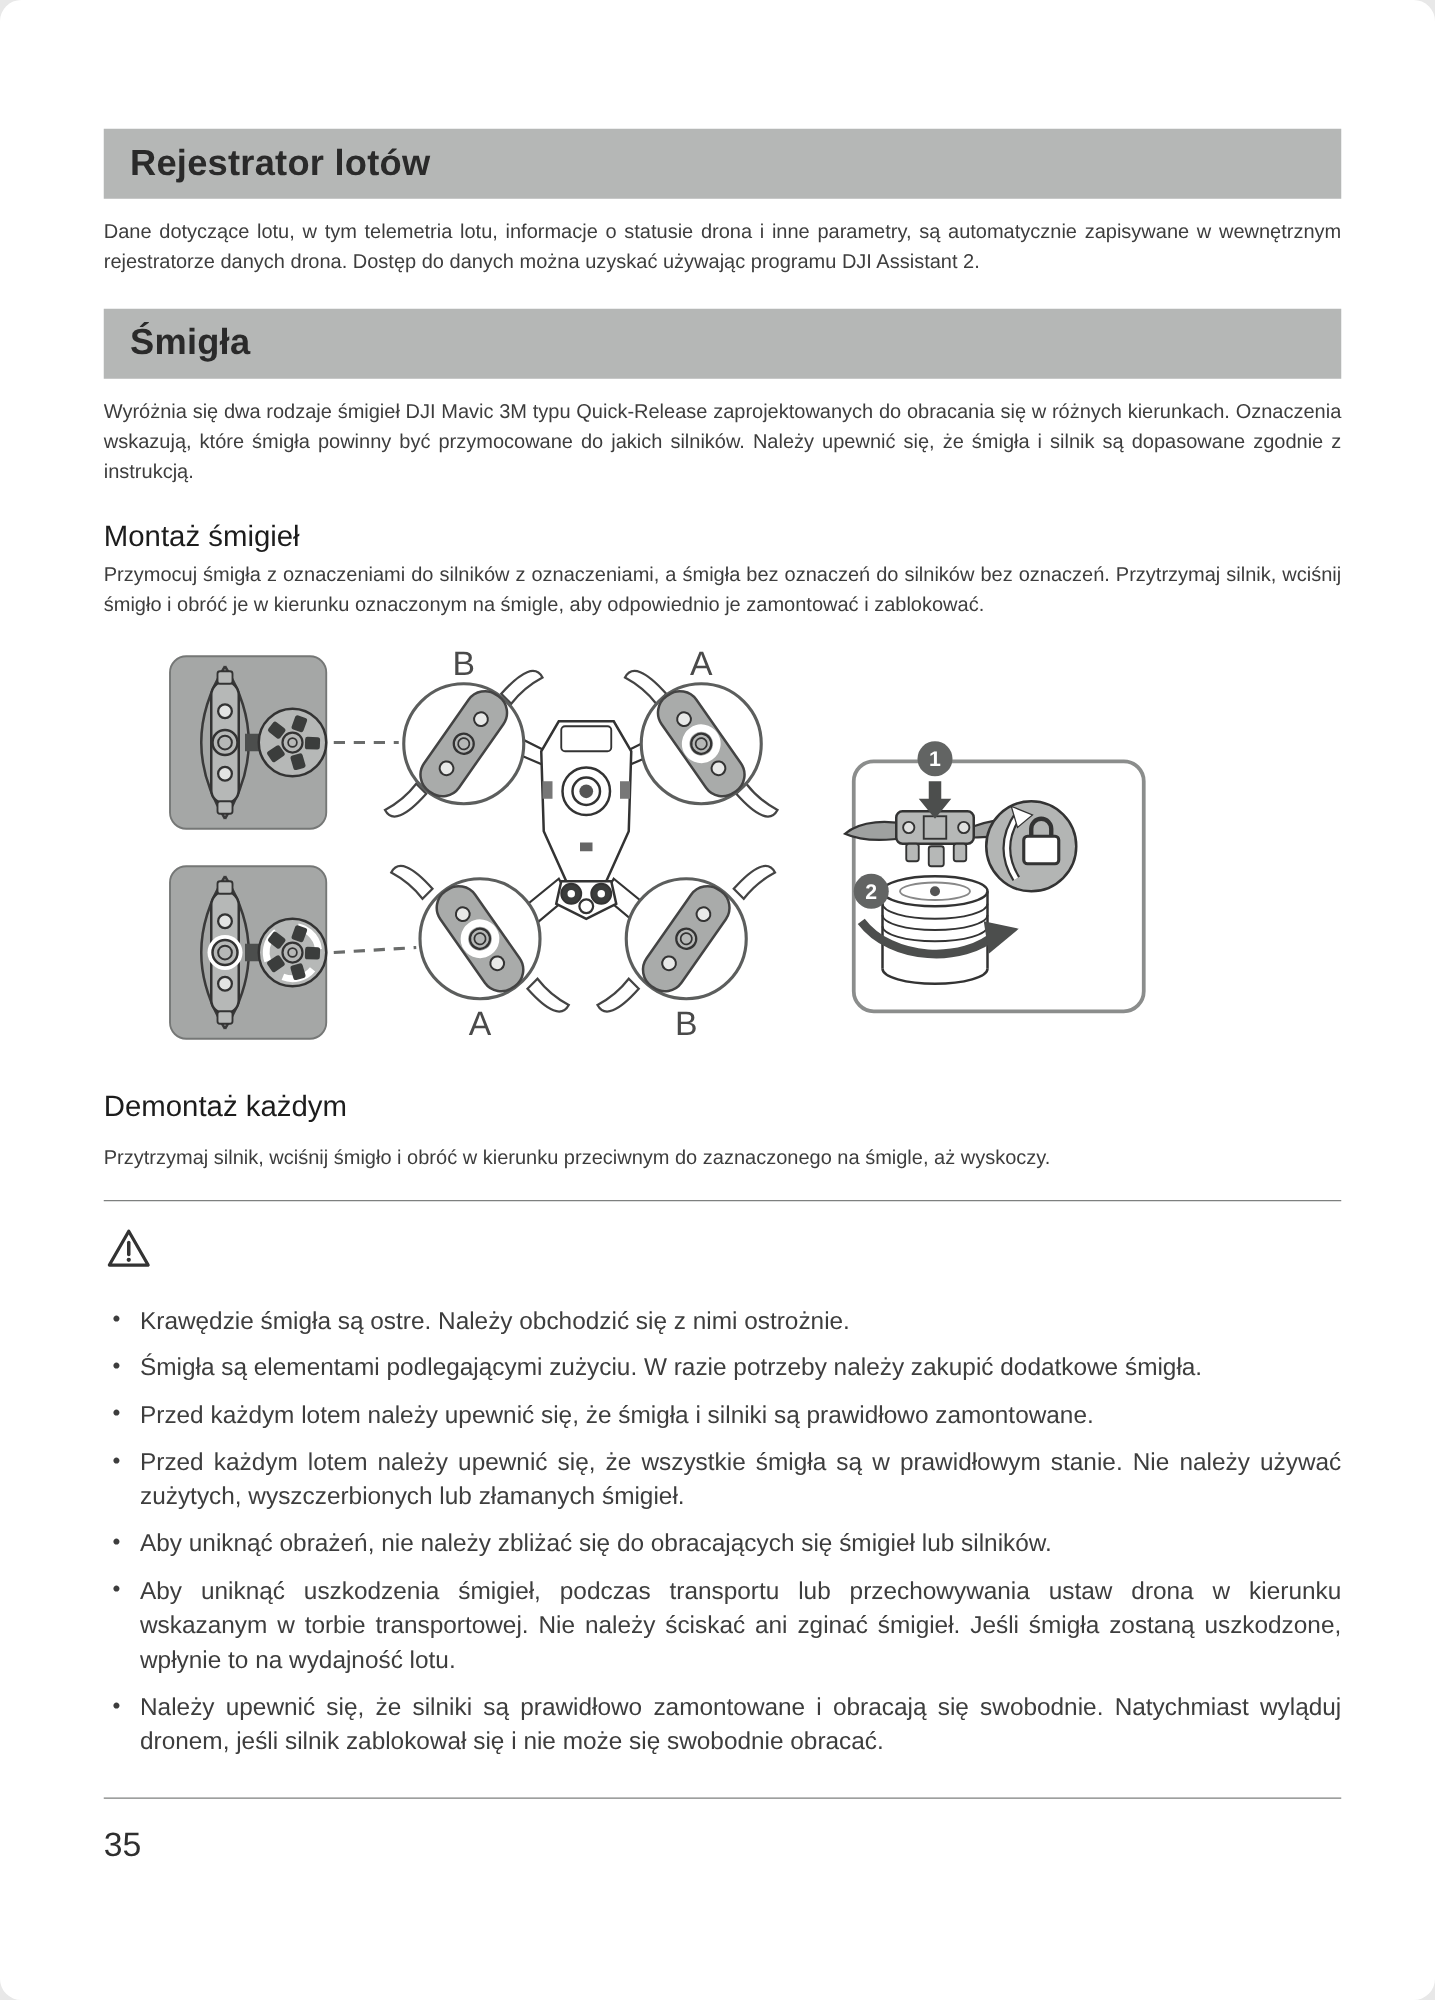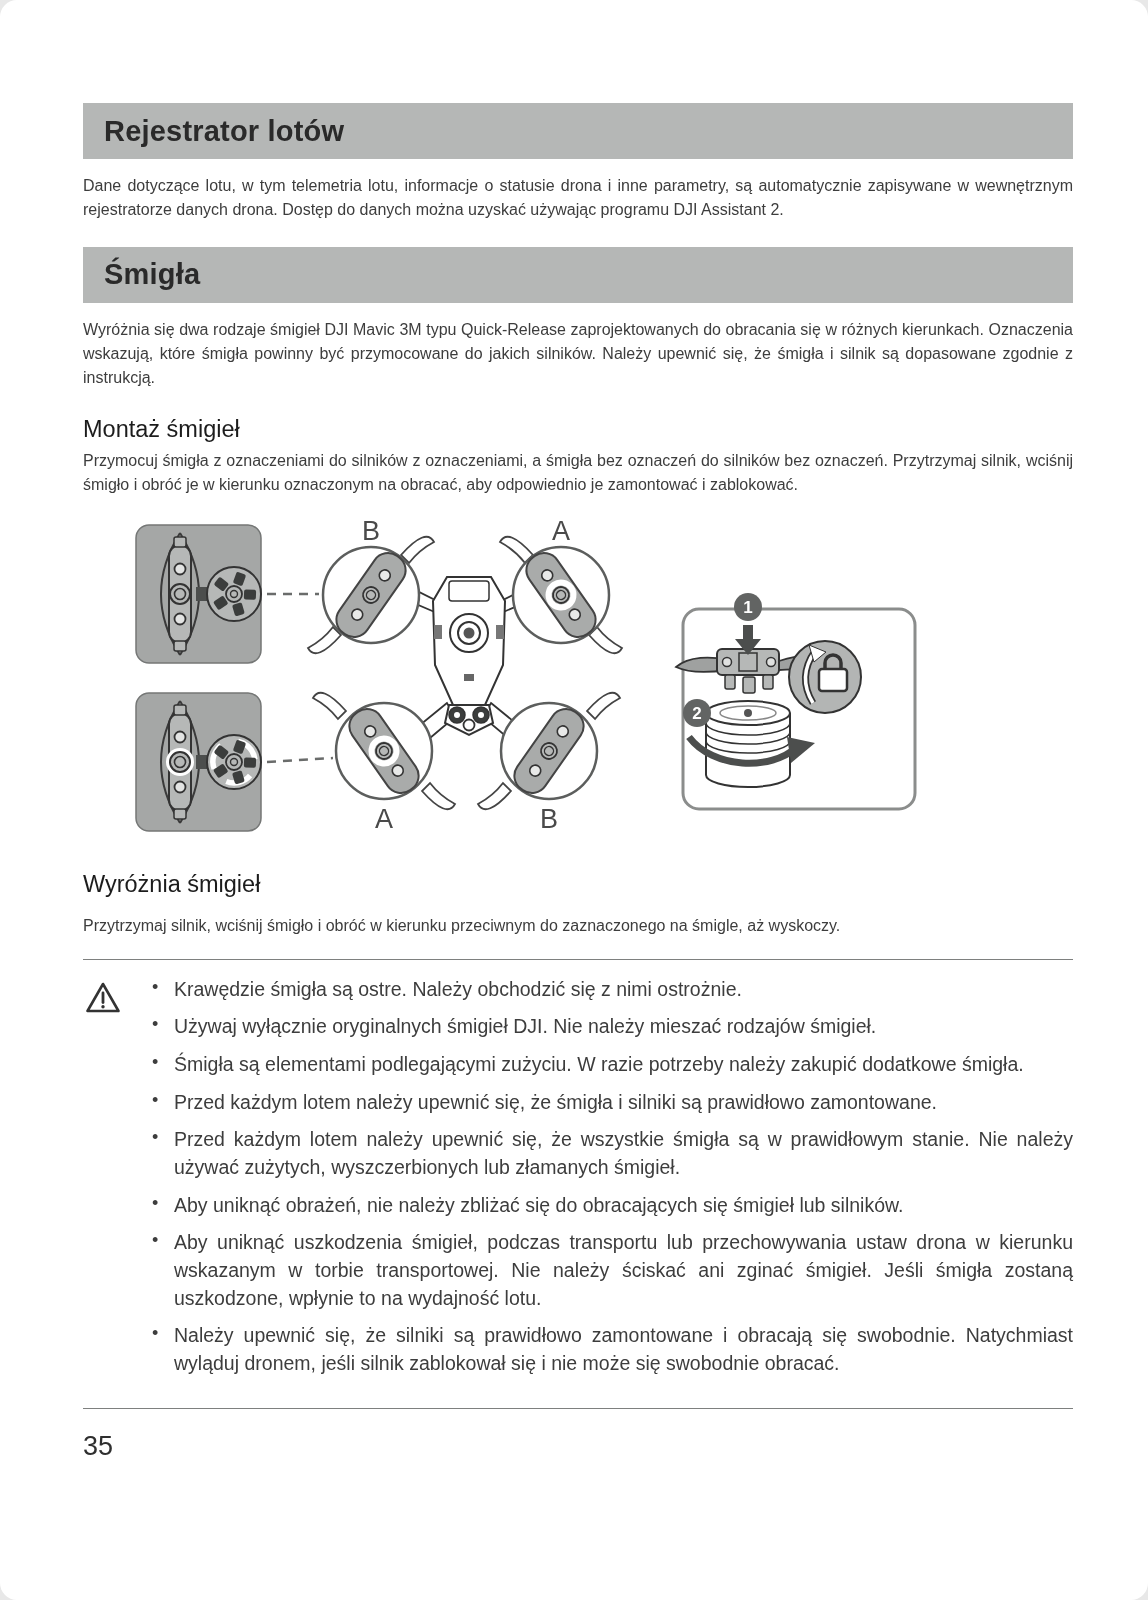--- a/index.html
+++ b/index.html
@@ -18,21 +18,21 @@
   }
   p.body-text{
     font-size:16px;line-height:1.52;text-align:justify;
     margin:15px 0 0 0;
   }
   h3.sub-heading{
     font-size:23.5px;font-weight:normal;color:#1c1c1c;margin:25px 0 4px 0;
   }
   .diagram-wrap{margin:20px 0 0 48px;}
   hr.rule{border:none;border-top:1.5px solid #7e807f;margin:20px 0 0 0;}
-  .warning-block{display:flex;padding:16px 0 0 2px;}
+  .warning-block{display:flex;padding:16px 0 0 2px;flex-direction:column;}
   .warn-icon-col{width:62px;flex:0 0 62px;padding-top:5px;}
   ul.warn-list{margin:0;padding:0;list-style:none;flex:1;}
   ul.warn-list li{
     font-size:19.5px;line-height:1.42;margin:0 0 10px 0;position:relative;
     padding-left:27px;text-align:justify;color:#3d3d3d;
   }
   ul.warn-list li::before{
     content:"\2022";position:absolute;left:5px;top:-1px;font-size:18px;color:#3d3d3d;
   }
   .footer{margin-top:22px;font-size:27px;color:#2f2f2f;}
@@ -48,21 +48,21 @@
     <span class="bar-title">Rejestrator lotów</span>
   </div>
   <p class="body-text">Dane dotyczące lotu, w tym telemetria lotu, informacje o statusie drona i inne parametry, są automatycznie zapisywane w wewnętrznym rejestratorze danych drona. Dostęp do danych można uzyskać używając programu DJI Assistant 2.</p>
 
   <div class="section-bar" style="margin-top:24px;">
     <span class="bar-title">Śmigła</span>
   </div>
   <p class="body-text">Wyróżnia się dwa rodzaje śmigieł DJI Mavic 3M typu Quick-Release zaprojektowanych do obracania się w różnych kierunkach. Oznaczenia wskazują, które śmigła powinny być przymocowane do jakich silników. Należy upewnić się, że śmigła i silnik są dopasowane zgodnie z instrukcją.</p>
 
   <h3 class="sub-heading">Montaż śmigieł</h3>
-  <p class="body-text" style="margin-top:6px;">Przymocuj śmigła z oznaczeniami do silników z oznaczeniami, a śmigła bez oznaczeń do silników bez oznaczeń. Przytrzymaj silnik, wciśnij śmigło i obróć je w kierunku oznaczonym na obracać, aby odpowiednio je zamontować i zablokować.</p>
+  <p class="body-text" style="margin-top:6px;">Przymocuj śmigła z oznaczeniami do silników z oznaczeniami, a śmigła bez oznaczeń do silników bez oznaczeń. Przytrzymaj silnik, wciśnij śmigło i obróć je w kierunku oznaczonym na śmigle, aby odpowiednio je zamontować i zablokować.</p>
 
   <div class="diagram-wrap">
     <svg width="800" height="322" viewBox="0 0 800 322">
 
       <g transform="translate(5,8)">
         <rect x="0" y="0" width="125" height="138" rx="13" fill="#a5a7a6" stroke="#757776" stroke-width="1.5"></rect>
         <path d="M44,8 Q6,69 44,130" fill="none" stroke="#3a3a3a" stroke-width="2"></path>
         <path d="M44,8 Q82,69 44,130" fill="none" stroke="#3a3a3a" stroke-width="2"></path>
         <rect x="33" y="20" width="22" height="98" rx="11" fill="#b6b8b7" stroke="#333" stroke-width="2"></rect>
         <rect x="38" y="12" width="12" height="10" rx="2" fill="#b6b8b7" stroke="#333" stroke-width="1.5"></rect>
@@ -244,36 +244,35 @@
           <path d="M684,134 Q666,160 682,186" fill="none" stroke="#333" stroke-width="7"></path>
           <path d="M684,134 Q666,160 682,186" fill="none" stroke="#ffffff" stroke-width="3.5"></path>
           <polygon points="678,128 695,135 683,145" fill="#ffffff" stroke="#333" stroke-width="1"></polygon>
           <path d="M694,152 v-6 a8,8 0 0 1 16,0 v6" fill="none" stroke="#333" stroke-width="3.5"></path>
           <rect x="688" y="152" width="28" height="22" rx="3" fill="#ffffff" stroke="#333" stroke-width="2.5"></rect>
         </g>
       </g>
     </svg>
   </div>
 
-  <h3 class="sub-heading" style="margin-top:28px;">Wyróżnia śmigieł</h3>
+  <h3 class="sub-heading" style="margin-top:28px;">Demontaż każdym</h3>
   <p class="body-text" style="margin-top:16px;">Przytrzymaj silnik, wciśnij śmigło i obróć w kierunku przeciwnym do zaznaczonego na śmigle, aż wyskoczy.</p>
 
   <hr class="rule">
 
   <div class="warning-block">
     <div class="warn-icon-col">
       <svg width="36" height="33" viewBox="0 0 36 33">
         <path d="M18,3 L33.5,30 L2.5,30 Z" fill="none" stroke="#333" stroke-width="2.6" stroke-linejoin="round"></path>
         <line x1="18" y1="12" x2="18" y2="21.5" stroke="#333" stroke-width="2.8" stroke-linecap="round"></line>
         <circle cx="18" cy="25.8" r="1.7" fill="#333"></circle>
       </svg>
     </div>
     <ul class="warn-list">
         <li>Krawędzie śmigła są ostre. Należy obchodzić się z nimi ostrożnie.</li>
-        <li>Używaj wyłącznie oryginalnych śmigieł DJI. Nie należy mieszać rodzajów śmigieł.</li>
         <li>Śmigła są elementami podlegającymi zużyciu. W razie potrzeby należy zakupić dodatkowe śmigła.</li>
         <li>Przed każdym lotem należy upewnić się, że śmigła i silniki są prawidłowo zamontowane.</li>
         <li>Przed każdym lotem należy upewnić się, że wszystkie śmigła są w prawidłowym stanie. Nie należy używać zużytych, wyszczerbionych lub złamanych śmigieł.</li>
         <li>Aby uniknąć obrażeń, nie należy zbliżać się do obracających się śmigieł lub silników.</li>
         <li>Aby uniknąć uszkodzenia śmigieł, podczas transportu lub przechowywania ustaw drona w kierunku wskazanym w torbie transportowej. Nie należy ściskać ani zginać śmigieł. Jeśli śmigła zostaną uszkodzone, wpłynie to na wydajność lotu.</li>
         <li>Należy upewnić się, że silniki są prawidłowo zamontowane i obracają się swobodnie. Natychmiast wyląduj dronem, jeśli silnik zablokował się i nie może się swobodnie obracać.</li>
       </ul>
   </div>
 
   <hr class="rule">

